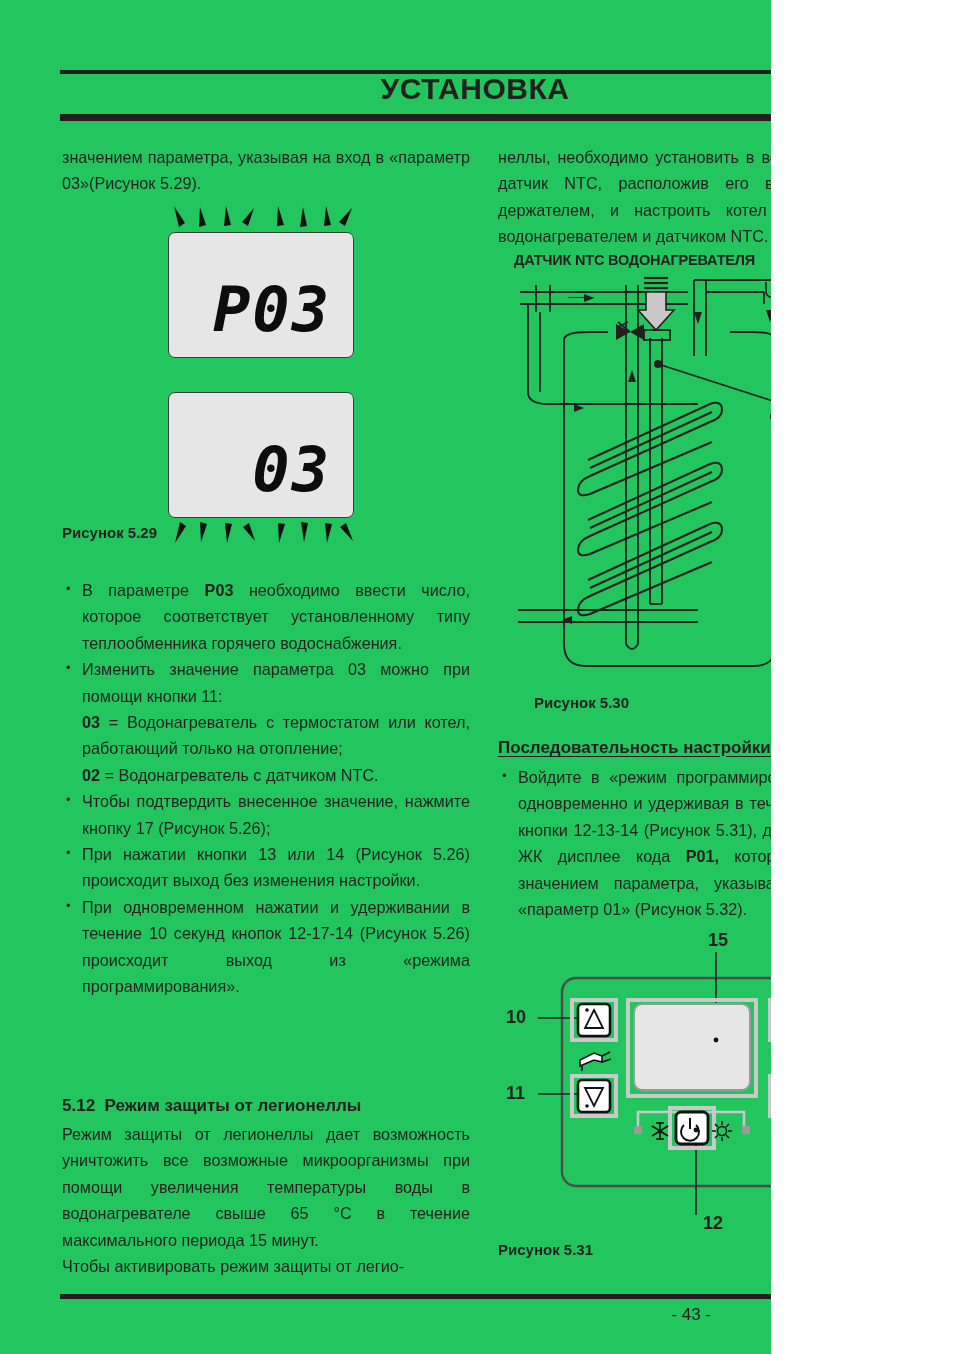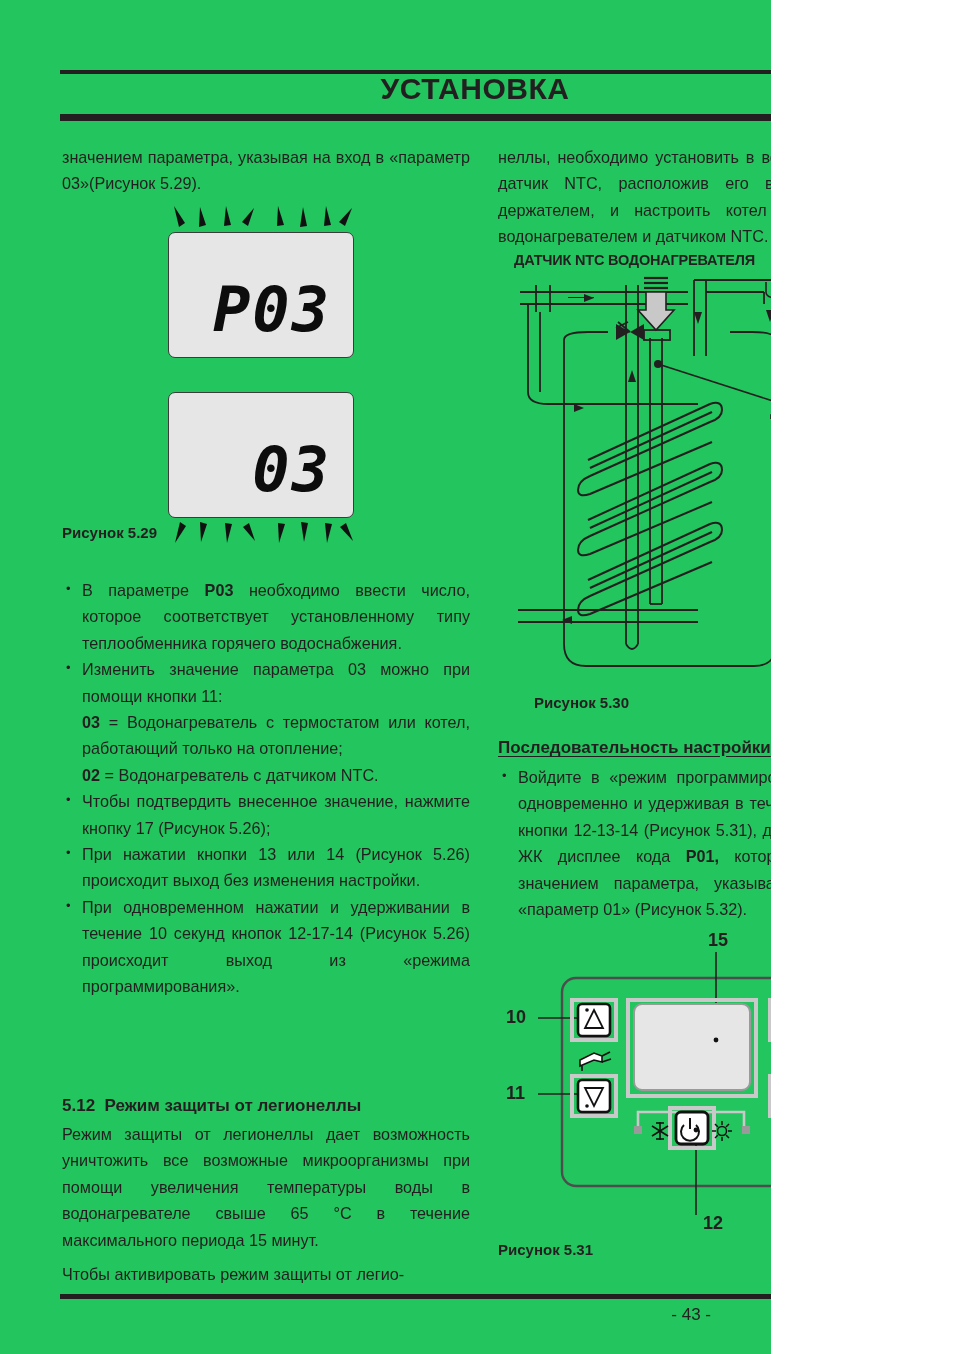--- a/index.html
+++ b/index.html
@@ -55,21 +55,21 @@
     width: 392px;
   }
   p.body {
     margin: 0;
     font-size: 16.2px;
     line-height: 26.4px;
     text-align: justify;
     text-justify: inter-word;
     color: #231f20;
   }
-  p.body.last { text-align: left; margin-top: 8px; }
+  p.body.last { text-align: left; }
   .ul {
     margin: 0;
     padding: 0;
     list-style: none;
   }
   .ul li {
     position: relative;
     padding-left: 20px;
     font-size: 16.2px;
     line-height: 26.4px;

